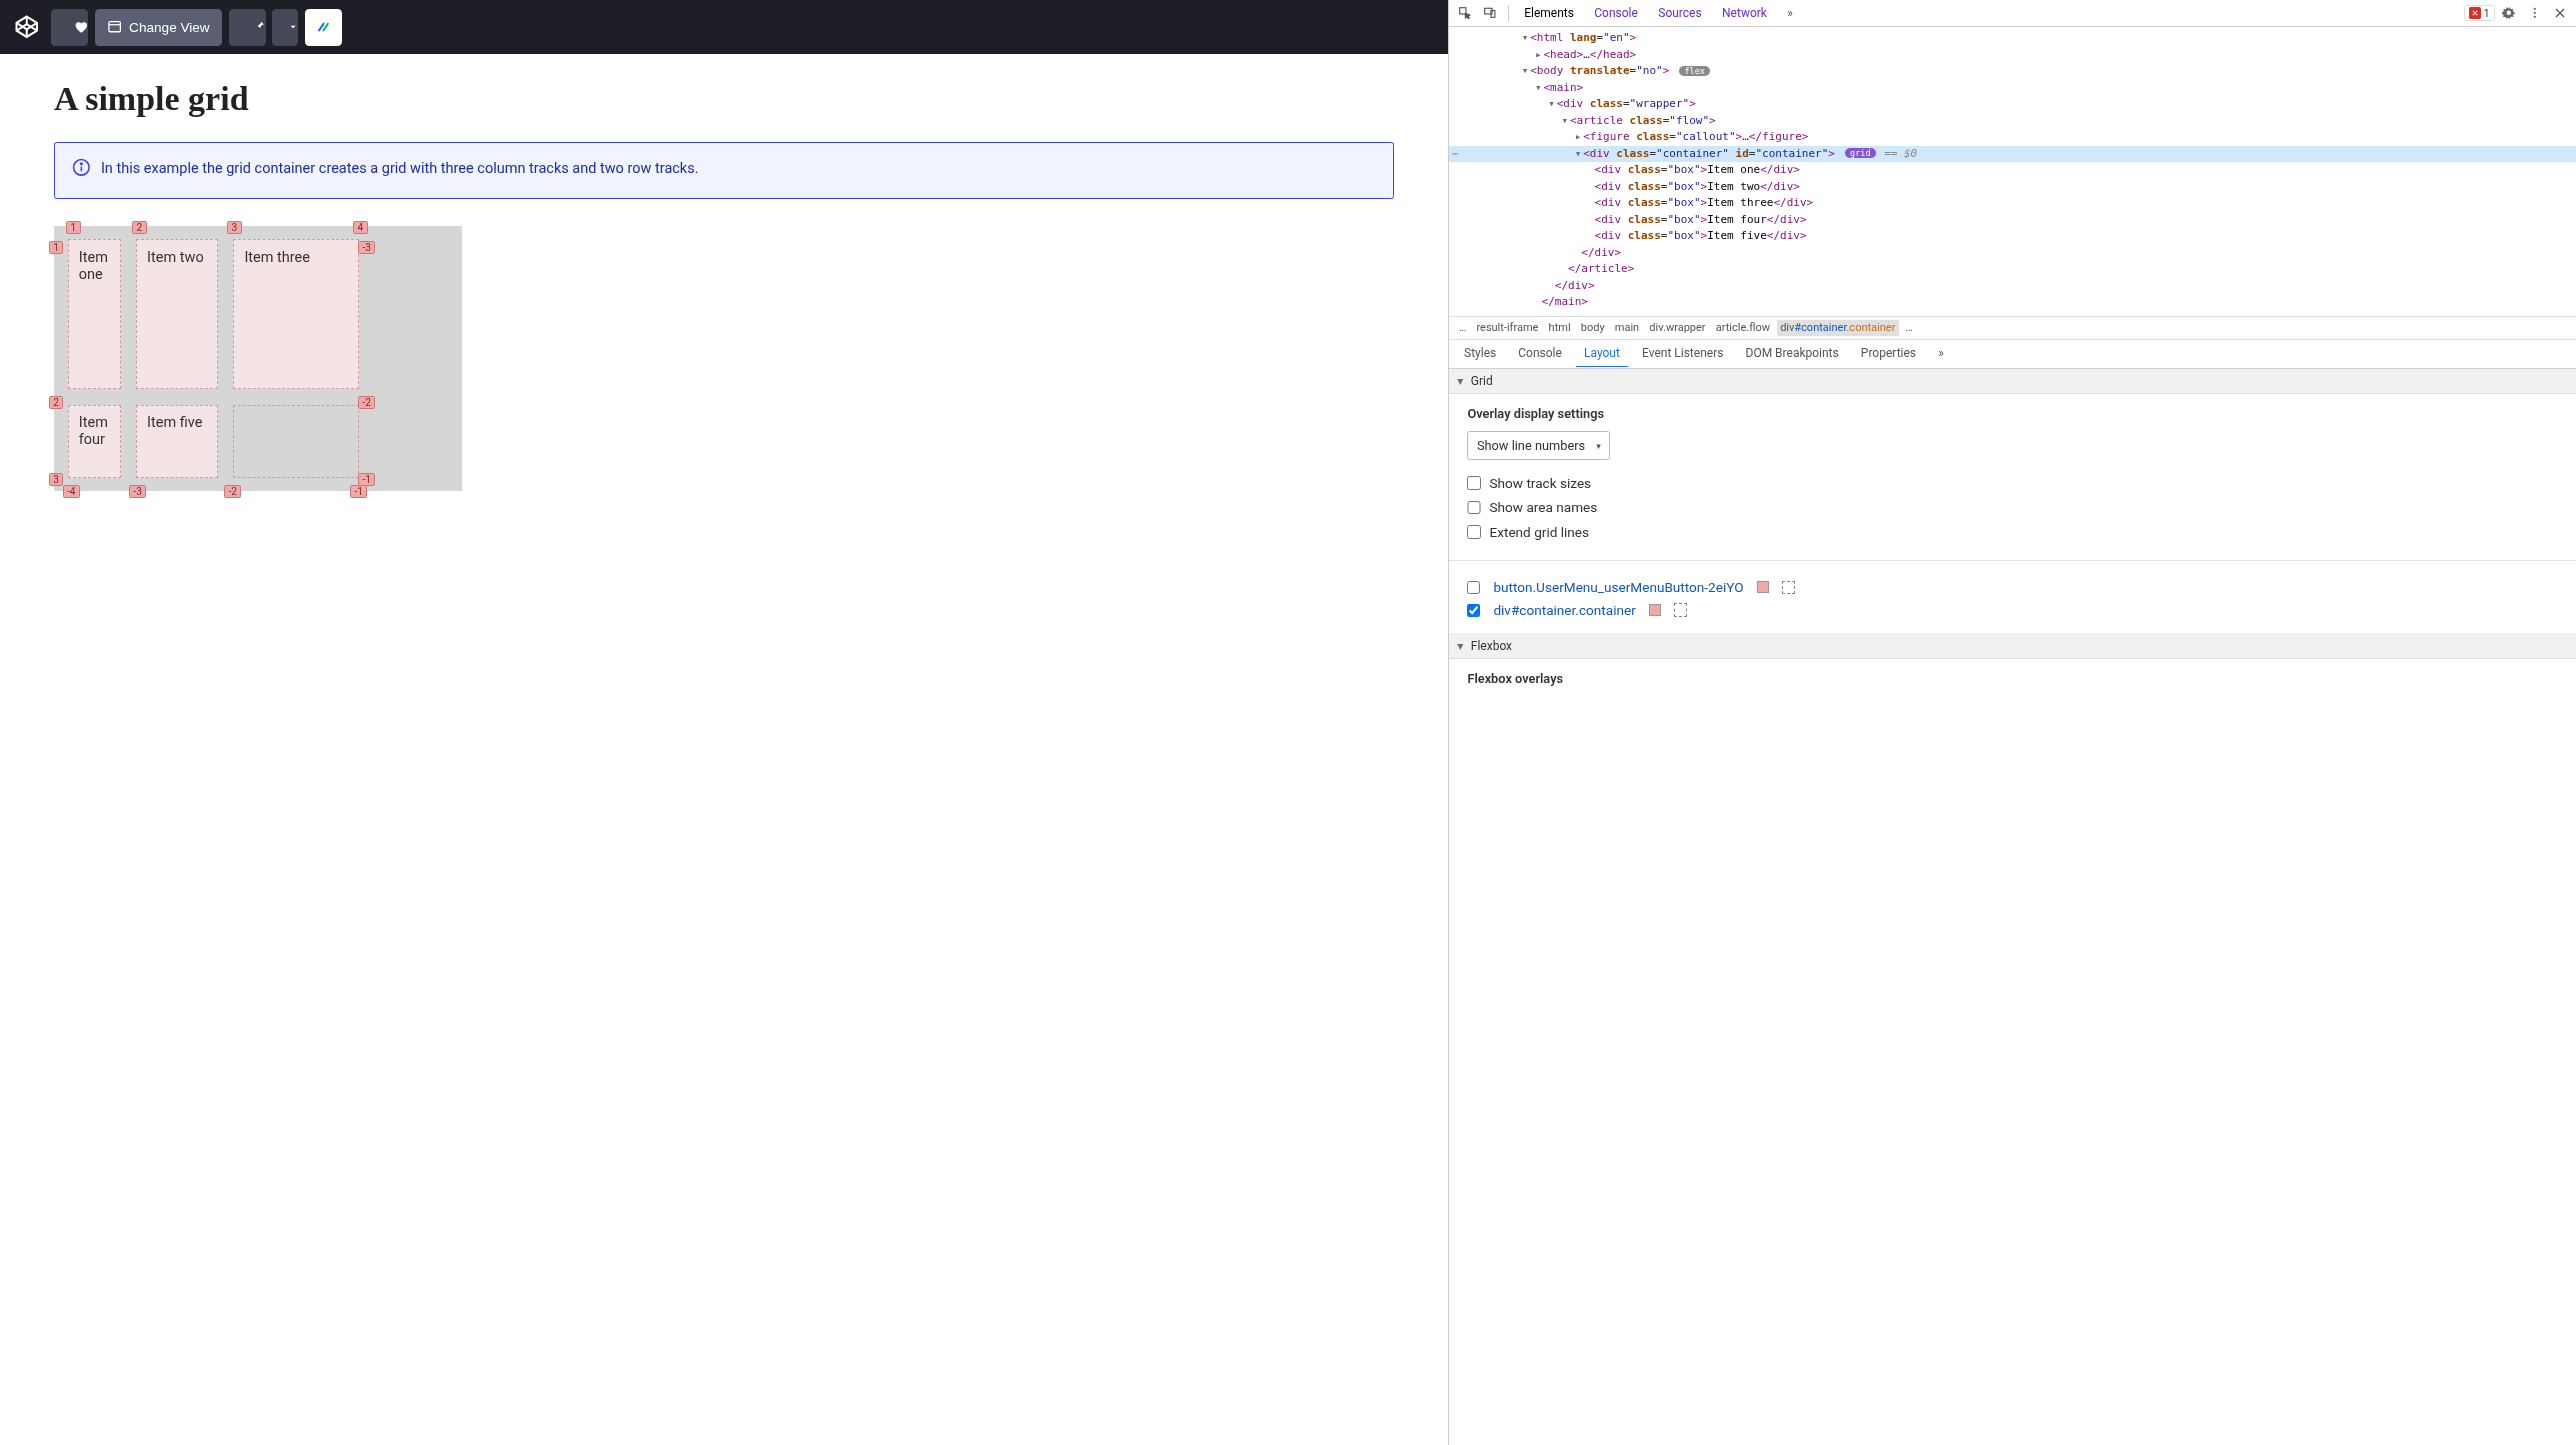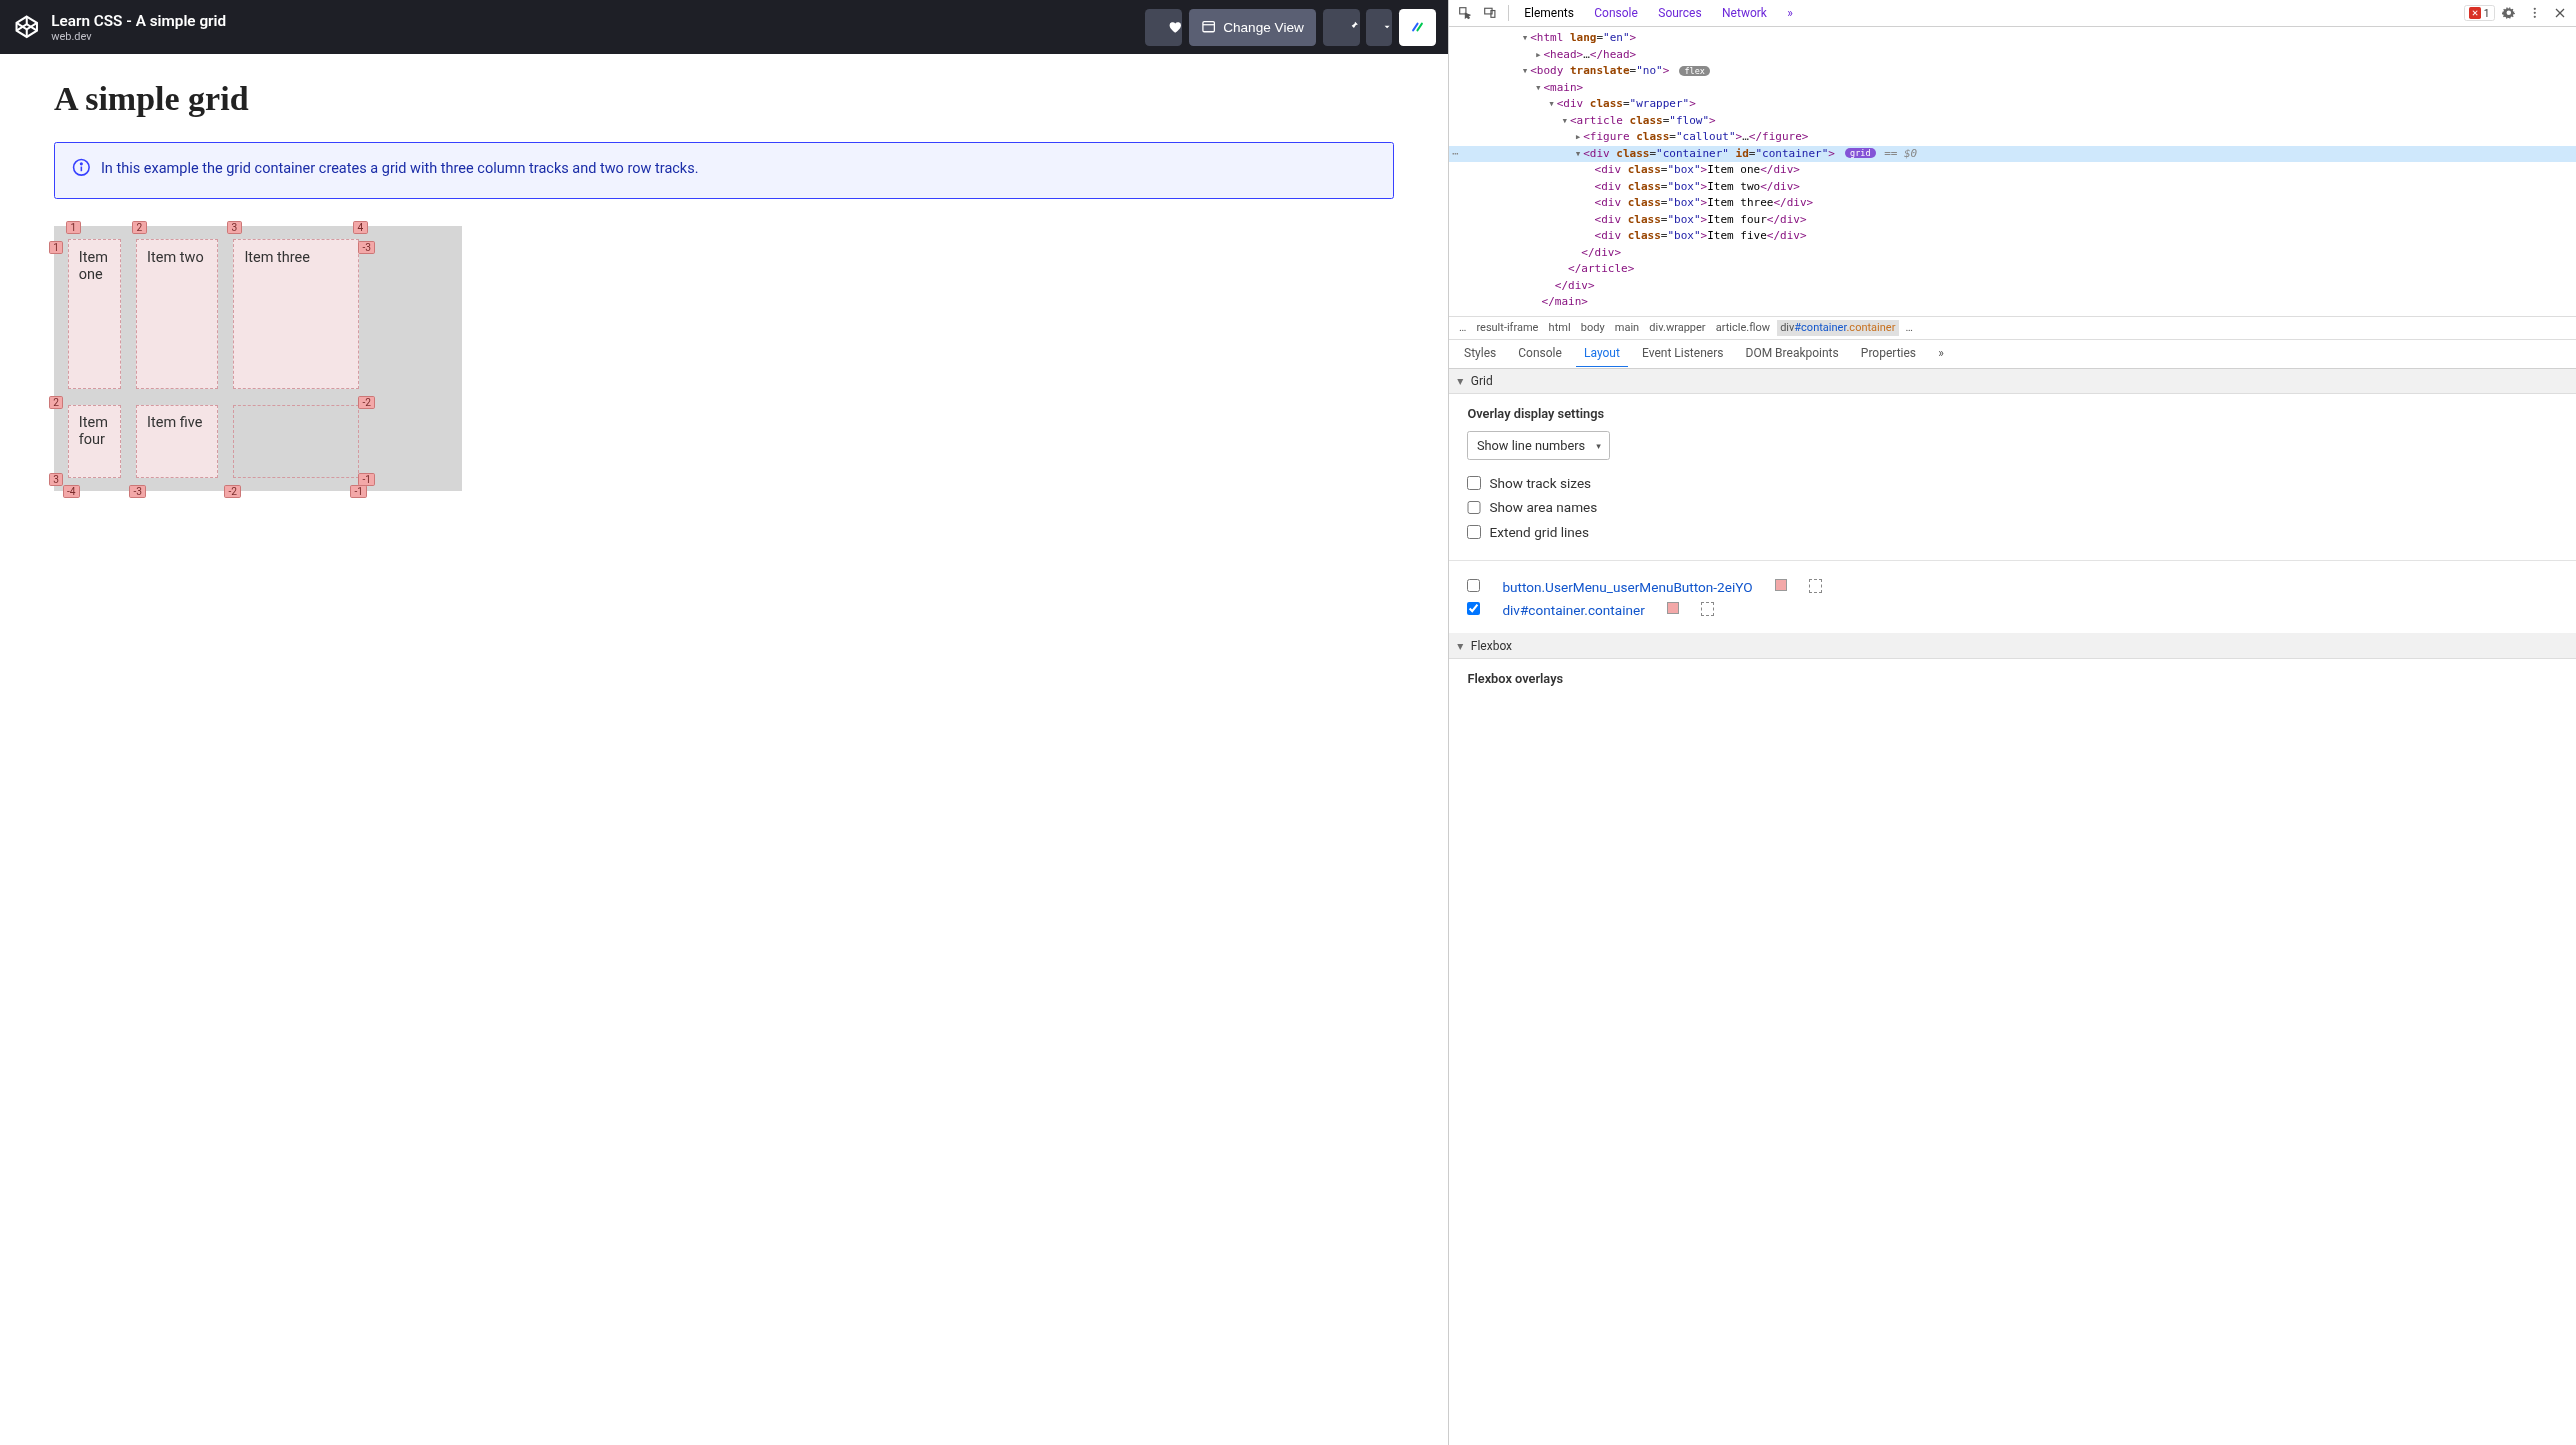--- a/index.html
+++ b/index.html
@@ -73,45 +73,41 @@
 
 
 .panel-scroll { overflow:auto; flex:1; }
 .sect-head { background:#f1f1f1; border-bottom:0.9px solid #ddd; padding:5.1px 8.5px; font-size:12px; cursor:pointer; display:flex; align-items:center; gap:5.1px;}
 .sect-body { padding: 12px 18.7px; font-size:12.8px; }
 .sect-body h4 { font-size:12.8px; font-weight:600; margin-bottom:10.2px; }
 .select-ctl { border:0.9px solid #bbb; border-radius:2.6px; padding:6px 24px 6px 8.5px; font-size:12.8px; background:#fff; position:relative; display:inline-block; cursor:pointer; margin-bottom:10.2px;}
 .select-ctl::after { content:"▼"; font-size:7.7px; color:#555; position:absolute; right:6.8px; top:50%; transform:translateY(-50%);}
 .checkline { display:flex; align-items:center; gap:8.5px; padding:4.3px 0; font-size:13.6px;}
 .checkline input { width:13.6px; height:13.6px; }
-.overlay-item { display:flex; align-items:flex-start; gap:22px; padding:3.4px 0; font-size:13.6px;}
+.overlay-item { display:flex; align-items:center; gap:13px; padding:3.4px 0; font-size:13.6px;}
 .overlay-item .sel { color:#1155cc; }
 .swatch { width:12px; height:12px; border:0.9px solid #999; background:#f3a8a8; }
 .dash-ic { width:13.6px; height:13.6px; border:0.9px dashed #888; }
 hr.thin { border:none; border-top:0.9px solid #e3e3e3; margin: 15.3px -18.7px; }
 </style>
 </head>
 <body>
 
 <div class="app">
 
   <div class="left-pane">
     <div class="pen-header">
       <div class="pen-logo">
         <svg viewBox="0 0 100 100" width="25.5" height="25.5" stroke="#fff" stroke-width="8" fill="none">
           <polygon points="50,10 90,35 90,65 50,90 10,65 10,35"></polygon>
           <polyline points="10,35 50,60 90,35"></polyline>
             <polyline points="10,65 50,40 90,65"></polyline>
           <line x1="50" y1="10" x2="50" y2="40"></line>
             <line x1="50" y1="60" x2="50" y2="90"></line>
         </svg>
-      </div>
-      <div class="pen-titles">
-        <div class="pen-title">Learn CSS - A simple grid</div>
-        <div class="pen-sub">web.dev</div>
       </div>
       <div class="pen-actions">
         <button class="pen-btn icon-only">
           <svg width="15.3" height="15.3" viewBox="0 0 24 24" fill="#fff">
               <path d="M12 21s-8-5.3-8-11a5 5 0 0 1 9-3 5 5 0 0 1 9 3c0 5.7-8 11-8 11z"></path>
             </svg>
         </button>
         <button class="pen-btn light">
           <svg width="15.3" height="15.3" viewBox="0 0 24 24" fill="none" stroke="#fff" stroke-width="2">
               <rect x="3" y="4" width="18" height="16" rx="2"></rect>

